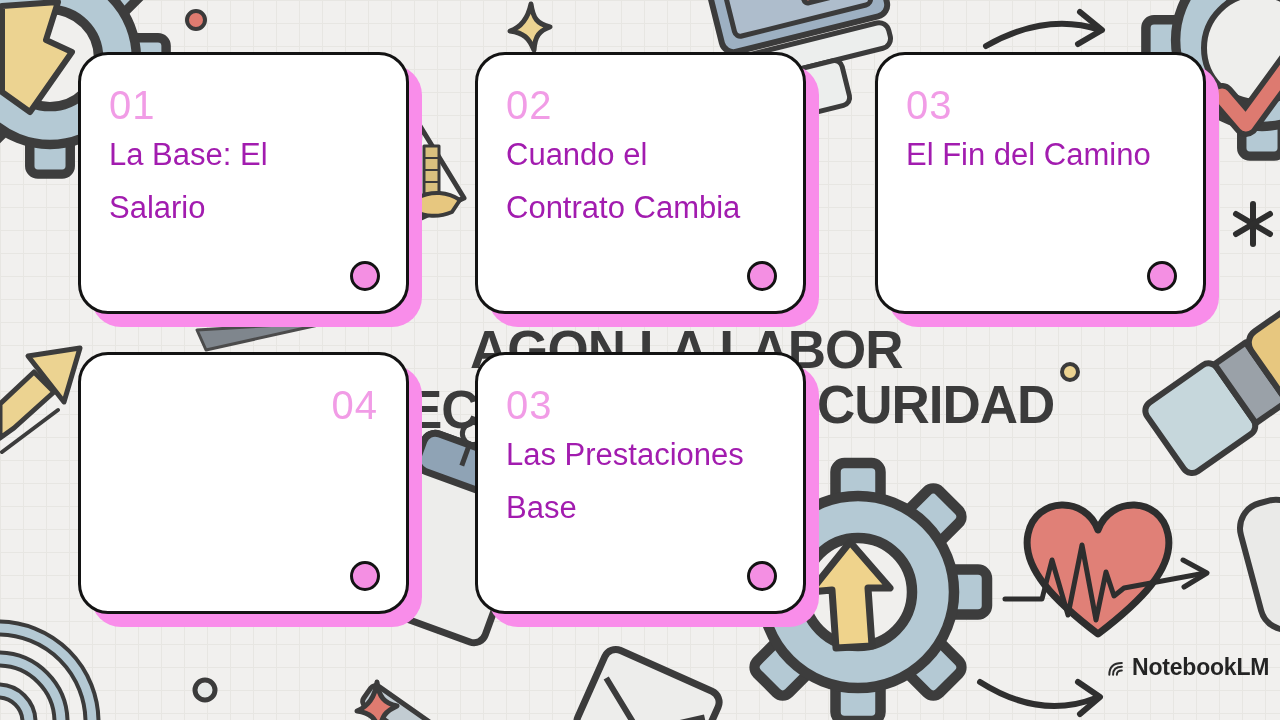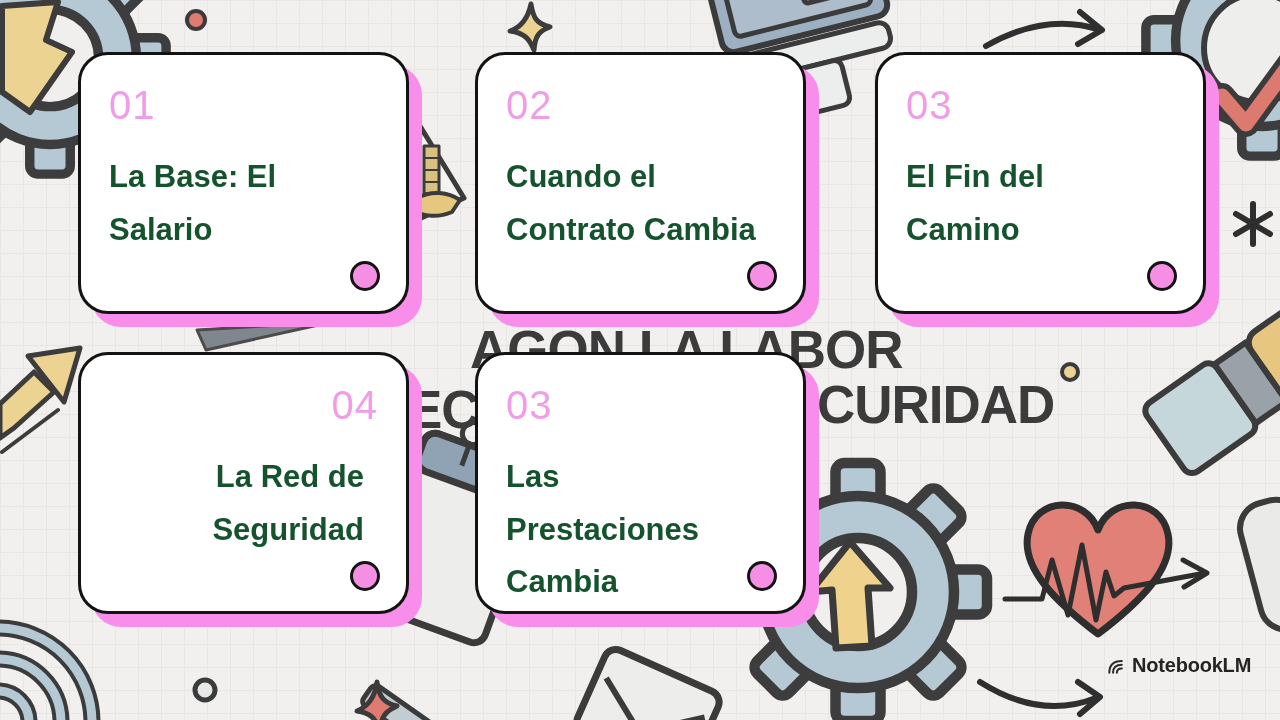--- a/index.html
+++ b/index.html
@@ -30,32 +30,32 @@
   #card1{left:78px;top:52px;}
   #card2{left:475px;top:52px;}
   #card3{left:875px;top:52px;}
   #card4{left:78px;top:352px;text-align:right;}
   #card5{left:475px;top:352px;}
   .card-number{
     font-size:40px;line-height:1.2;font-weight:500;
     color:#f19ce6;letter-spacing:1px;
   }
   .card-title{
-    margin-top:22px;font-size:31px;line-height:1.7;color:#14532d;
-    max-width:255px;font-weight:700;
+    font-size:31px;line-height:1.7;color:#a21caf;
+    max-width:255px;font-weight:400;
   }
   .card-dot{
     position:absolute;right:26px;bottom:20px;width:24px;height:24px;
     border-radius:50%;background:#f48fe3;border:3px solid #131313;
   }
   .brand{
     position:absolute;z-index:3;left:1106px;top:654px;
     display:flex;align-items:center;gap:6px;color:#242424;
   }
-  .brand-label{font-size:20px;font-weight:600;letter-spacing:-0.2px;}
+  .brand-label{font-size:23px;font-weight:600;letter-spacing:-0.2px;}
 </style>
 </head>
 <body>
 
 <div id="stage">
 
   <svg class="doodles" viewBox="0 0 1280 720">
     <defs>
       <g id="gear" stroke="#3d3d3d" stroke-width="7" stroke-linejoin="round">
         <g fill="#b4c9d4">
@@ -198,27 +198,26 @@
   </div>
 
   <div class="card" id="card3">
     <div class="card-number">03</div>
     <div class="card-title">El Fin del Camino</div>
     <div class="card-dot"></div>
   </div>
 
   <div class="card" id="card4">
     <div class="card-number">04</div>
-    <div class="card-title">La Red de Seguridad</div>
     <div class="card-dot"></div>
   </div>
 
   <div class="card" id="card5">
     <div class="card-number">03</div>
-    <div class="card-title">Las Prestaciones Cambia</div>
+    <div class="card-title">Las Prestaciones Base</div>
     <div class="card-dot"></div>
   </div>
 
   <div class="brand">
     <svg width="20" height="20" viewBox="0 0 24 24" fill="none" stroke="#2b2b2b" stroke-width="2.4" stroke-linecap="round">
       <path d="M4 20 Q4 6 19 6"></path>
       <path d="M8.5 20 Q8.5 10.5 19 10.5"></path>
       <path d="M13 20 Q13 15 19 15"></path>
     </svg>
     <span class="brand-label">NotebookLM</span>

